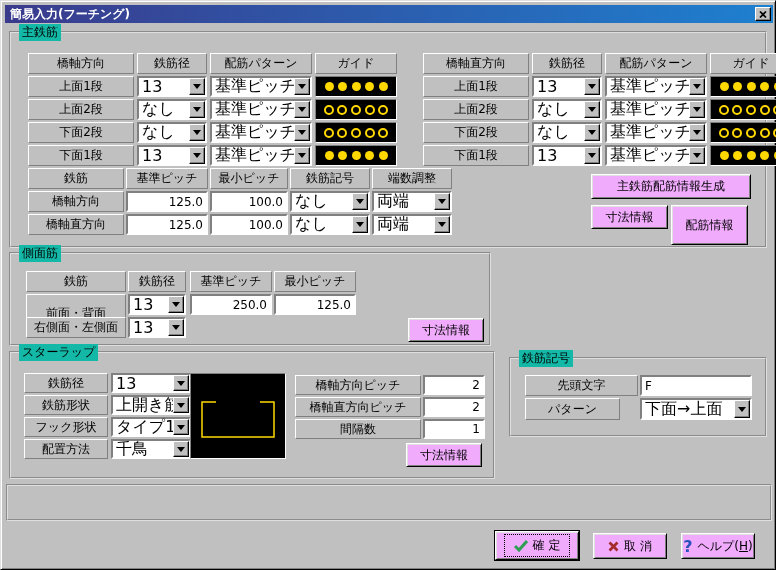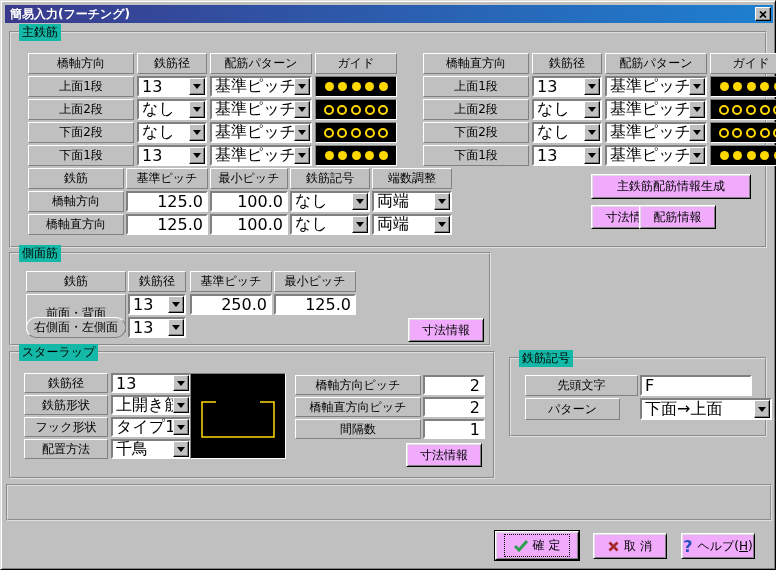--- a/index.html
+++ b/index.html
@@ -28,21 +28,21 @@
   }
   .groupbox { position: absolute; border: 2px groove #dfdfdf; }
   .grouplabel { position: absolute; top: -9px; left: 8px; background: #14b8a6; padding: 0 3px; font-size: 12px; white-space: nowrap; }
   .cell {
     background: #c0c0c0; border: 1px solid; border-color: #fff #808080 #808080 #fff;
     display: flex; align-items: center; justify-content: center;
     font-size: 12px; white-space: nowrap; overflow: hidden;
   }
   .field {
     background: #fff; border: 2px solid; border-color: #808080 #fff #fff #808080;
-    font-size: 16px; font-family: "DejaVu Sans", "Liberation Sans", sans-serif;
+    font-size: 12px; font-family: "DejaVu Sans", "Liberation Sans", sans-serif;
     outline: none;
   }
   input.field { padding: 0 3px; }
   .num { text-align: right; }
   .combo {
     background: #fff; border: 2px solid; border-color: #808080 #fff #fff #808080;
     display: flex; align-items: stretch; cursor: pointer;
   }
   .combo-text { flex: 1; padding: 0 3px; font-size: 16px; white-space: nowrap; overflow: hidden; align-self: center; }
   .combo-btn {
@@ -316,42 +316,42 @@
       <div class="combo">
         <span class="combo-text">両端</span>
         <span class="combo-btn">
             <span class="arrow-down"></span>
           </span>
       </div>
     </div>
 
     <button class="btn" style="left:580px; top:141px; width:160px; height:25px;">主鉄筋配筋情報生成</button>
     <button class="btn" style="left:580px; top:172px; width:77px; height:24px;">寸法情報</button>
-    <button class="btn" style="left:628px; top:172px; width:77px; height:24px;">配筋情報</button>
+    <button class="btn" style="left:660px; top:172px; width:77px; height:40px;">配筋情報</button>
   </div>
 
   <div class="groupbox" style="left:8px; top:251px; width:482px; height:94px;">
     <span class="grouplabel">側面筋</span>
 
     <div class="cell" style="position:absolute; left:15px; top:17px; width:100px; height:21px;">鉄筋</div>
     <div class="cell" style="position:absolute; left:117px; top:17px; width:58px; height:21px;">鉄筋径</div>
     <div class="cell" style="position:absolute; left:179px; top:17px; width:82px; height:21px;">基準ピッチ</div>
     <div class="cell" style="position:absolute; left:263px; top:17px; width:82px; height:21px;">最小ピッチ</div>
 
     <div class="cell" style="position:absolute; left:15px; top:40px; width:100px; height:38px;">前面・背面</div>
     <div class="combo" style="position:absolute; left:117px; top:40px; width:58px; height:21px;">
       <span class="combo-text">13</span>
       <span class="combo-btn">
           <span class="arrow-down"></span>
         </span>
     </div>
     <input class="field num" style="position: absolute; left: 179px; top: 40px; width: 82px; height: 21px;" value="250.0">
     <input class="field num" style="position: absolute; left: 263px; top: 40px; width: 82px; height: 21px;" value="125.0">
 
-    <div class="cell" style="position:absolute; left:15px; top:63px; width:100px; height:21px;border-radius:10px;">右側面・左側面</div>
+    <div class="cell" style="position:absolute; left:15px; top:63px; width:100px; height:21px;">右側面・左側面</div>
     <div class="combo" style="position:absolute; left:117px; top:63px; width:58px; height:21px;">
       <span class="combo-text">13</span>
       <span class="combo-btn">
           <span class="arrow-down"></span>
         </span>
     </div>
 
     <button class="btn" style="left:397px; top:64px; width:76px; height:24px;">寸法情報</button>
   </div>
 
@@ -407,21 +407,21 @@
     <button class="btn" style="left:395px; top:90px; width:76px; height:24px;">寸法情報</button>
   </div>
 
   <div class="groupbox" style="left:508px; top:356px; width:258px; height:80px;">
     <span class="grouplabel">鉄筋記号</span>
 
     <div class="cell" style="position:absolute; left:14px; top:16px; width:113px; height:21px;">先頭文字</div>
     <input class="field" style="position: absolute; left: 129px; top: 16px; width: 112px; height: 21px;" value="F">
 
     <div class="cell" style="position:absolute; left:14px; top:39px; width:95px; height:22px;">パターン</div>
-    <div class="combo" style="position:absolute; left:129px; top:39px; width:132px; height:22px;">
+    <div class="combo" style="position:absolute; left:129px; top:39px; width:112px; height:22px;">
       <span class="combo-text">下面→上面</span>
       <span class="combo-btn">
           <span class="arrow-down"></span>
         </span>
     </div>
   </div>
 
   <div class="etched-panel" style="left:5px; top:483px; width:766px; height:37px;"></div>
 
   <button class="btn" style="left:592px; top:532px; width:74px; height:26px;">

